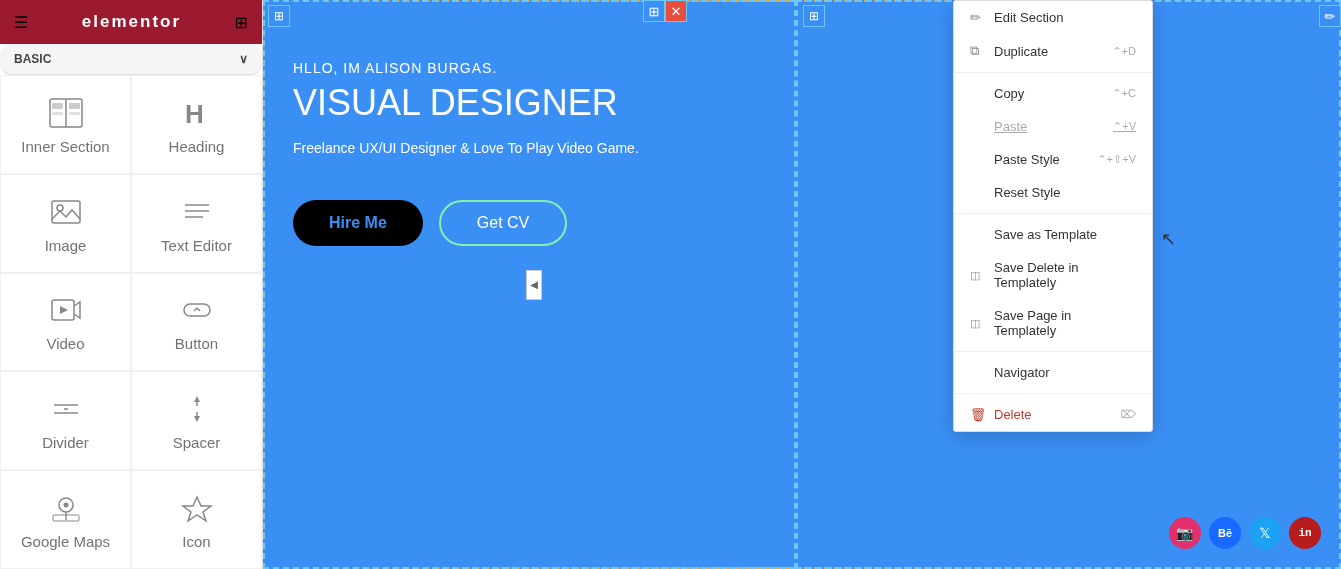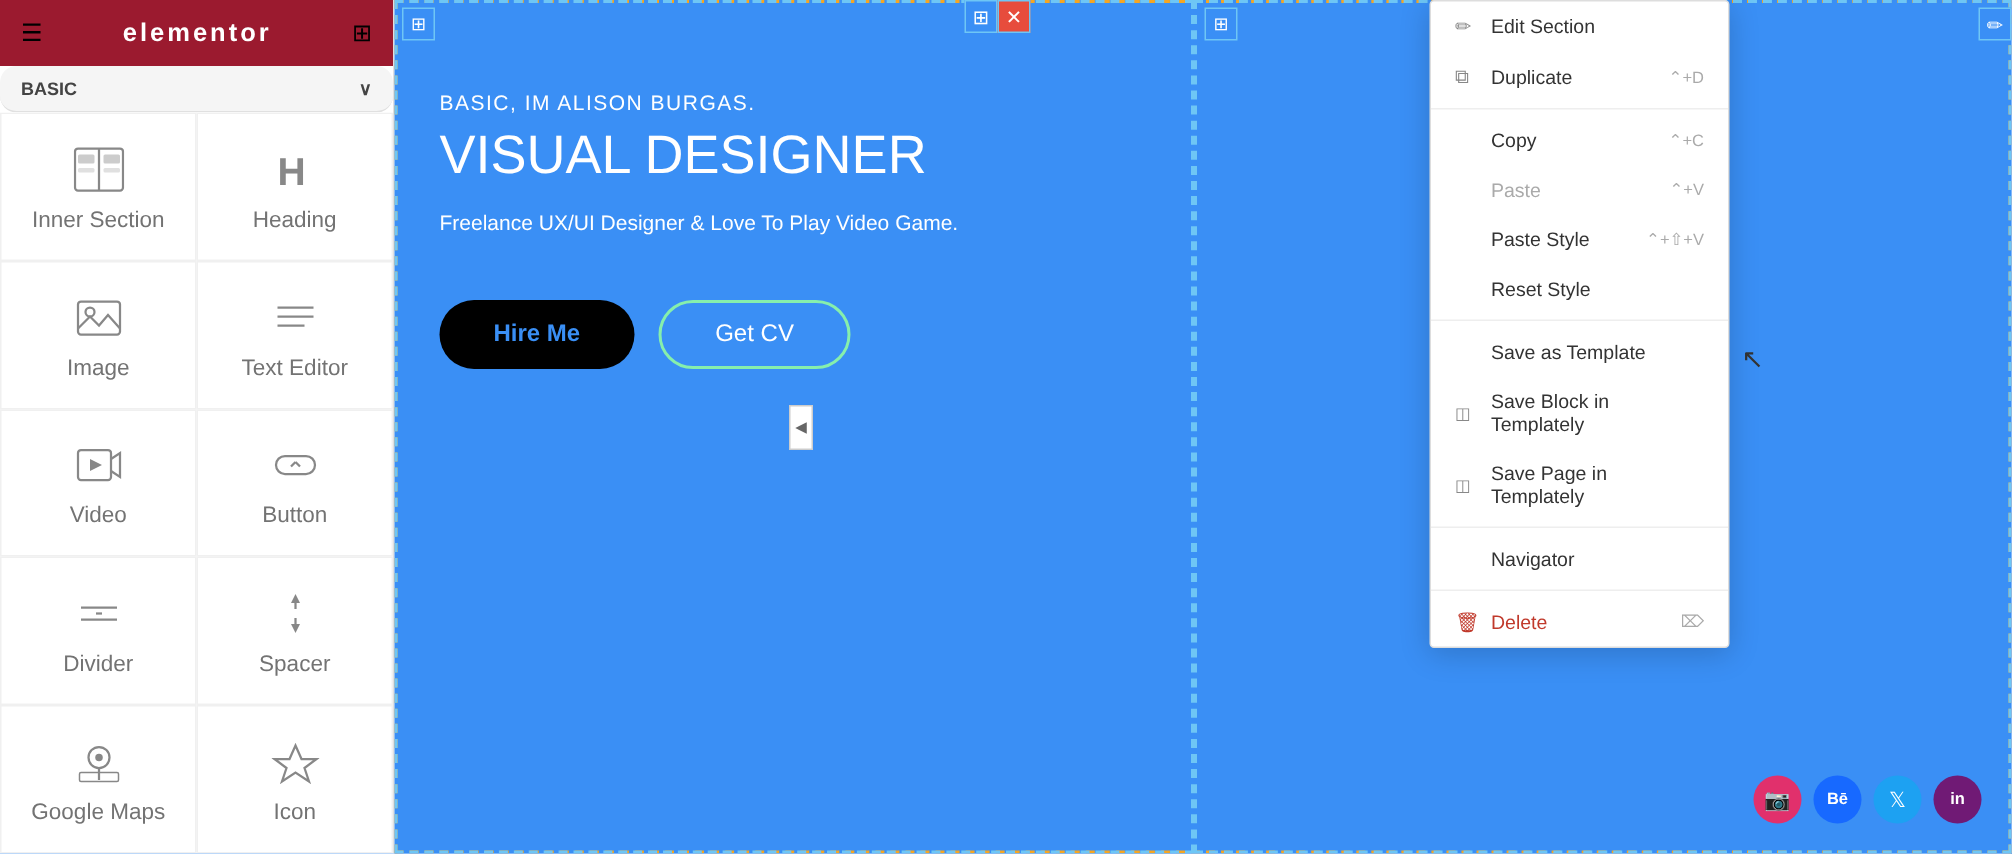--- a/index.html
+++ b/index.html
@@ -195,21 +195,21 @@
       width: 32px; height: 32px;
       border-radius: 50%;
       display: flex; align-items: center; justify-content: center;
       font-size: 14px;
       color: #fff;
       cursor: pointer;
     }
     .social-pink { background: #e1306c; }
     .social-blue { background: #1769ff; }
     .social-twitter { background: #1da1f2; }
-    .social-linkedin { background: #701a75; }
+    .social-linkedin { background: #b91c1c; font-family: Liberation Mono, monospace; }
 
     
     .edit-top-right {
       position: absolute;
       top: 5px;
       right: 0;
       background: #3a8ff5;
       border: 1px solid #6ec6f5;
       color: #fff;
       width: 22px; height: 22px;
@@ -234,21 +234,21 @@
     .ctx-item {
       display: flex;
       align-items: center;
       justify-content: space-between;
       padding: 9px 16px;
       font-size: 13px;
       color: #333;
       cursor: pointer;
       gap: 8px;
     }
-    .ctx-item.disabled { color: #aaa; cursor: default; }
+    .ctx-item.disabled { color: #aaa; cursor: default; text-decoration: underline; }
     .ctx-item .ctx-icon {
       width: 16px;
       color: #888;
       font-size: 13px;
       flex-shrink: 0;
     }
     .ctx-item .ctx-label { flex: 1; }
     .ctx-item .ctx-shortcut {
       color: #aaa;
       font-size: 11px;
@@ -410,21 +410,21 @@
     <div class="section-top-btn close">✕</div>
   </div>
 
   <div class="col-handle col-handle-left">⊞</div>
 
   <div style="position:absolute;top:5px;left:540px;" class="col-handle">⊞</div>
 
   <div class="collapse-arrow">◀</div>
 
   <div class="canvas-content">
-    <div class="hello-text">BASIC, IM ALISON BURGAS.</div>
+    <div class="hello-text">HLLO, IM ALISON BURGAS.</div>
     <div class="title-text">VISUAL DESIGNER</div>
     <div class="subtitle-text">Freelance UX/UI Designer &amp; Love To Play Video Game.</div>
     <div class="btn-row">
       <button class="btn-hire">Hire Me</button>
       <button class="btn-cv">Get CV</button>
     </div>
   </div>
 
   <div class="social-icons">
     <div class="social-icon social-pink">📷</div>
@@ -476,21 +476,21 @@
     <div class="ctx-divider"></div>
 
     <div class="ctx-item">
       <span class="ctx-icon"></span>
       <span class="ctx-label">Save as Template</span>
       <span class="ctx-shortcut"></span>
     </div>
 
     <div class="ctx-item">
       <span class="ctx-icon" style="font-size:11px;">◫</span>
-      <span class="ctx-label">Save Block in Templately</span>
+      <span class="ctx-label">Save Delete in Templately</span>
       <span class="ctx-shortcut"></span>
     </div>
 
     <div class="ctx-item">
       <span class="ctx-icon" style="font-size:11px;">◫</span>
       <span class="ctx-label">Save Page in Templately</span>
       <span class="ctx-shortcut"></span>
     </div>
     <div class="ctx-divider"></div>
 

